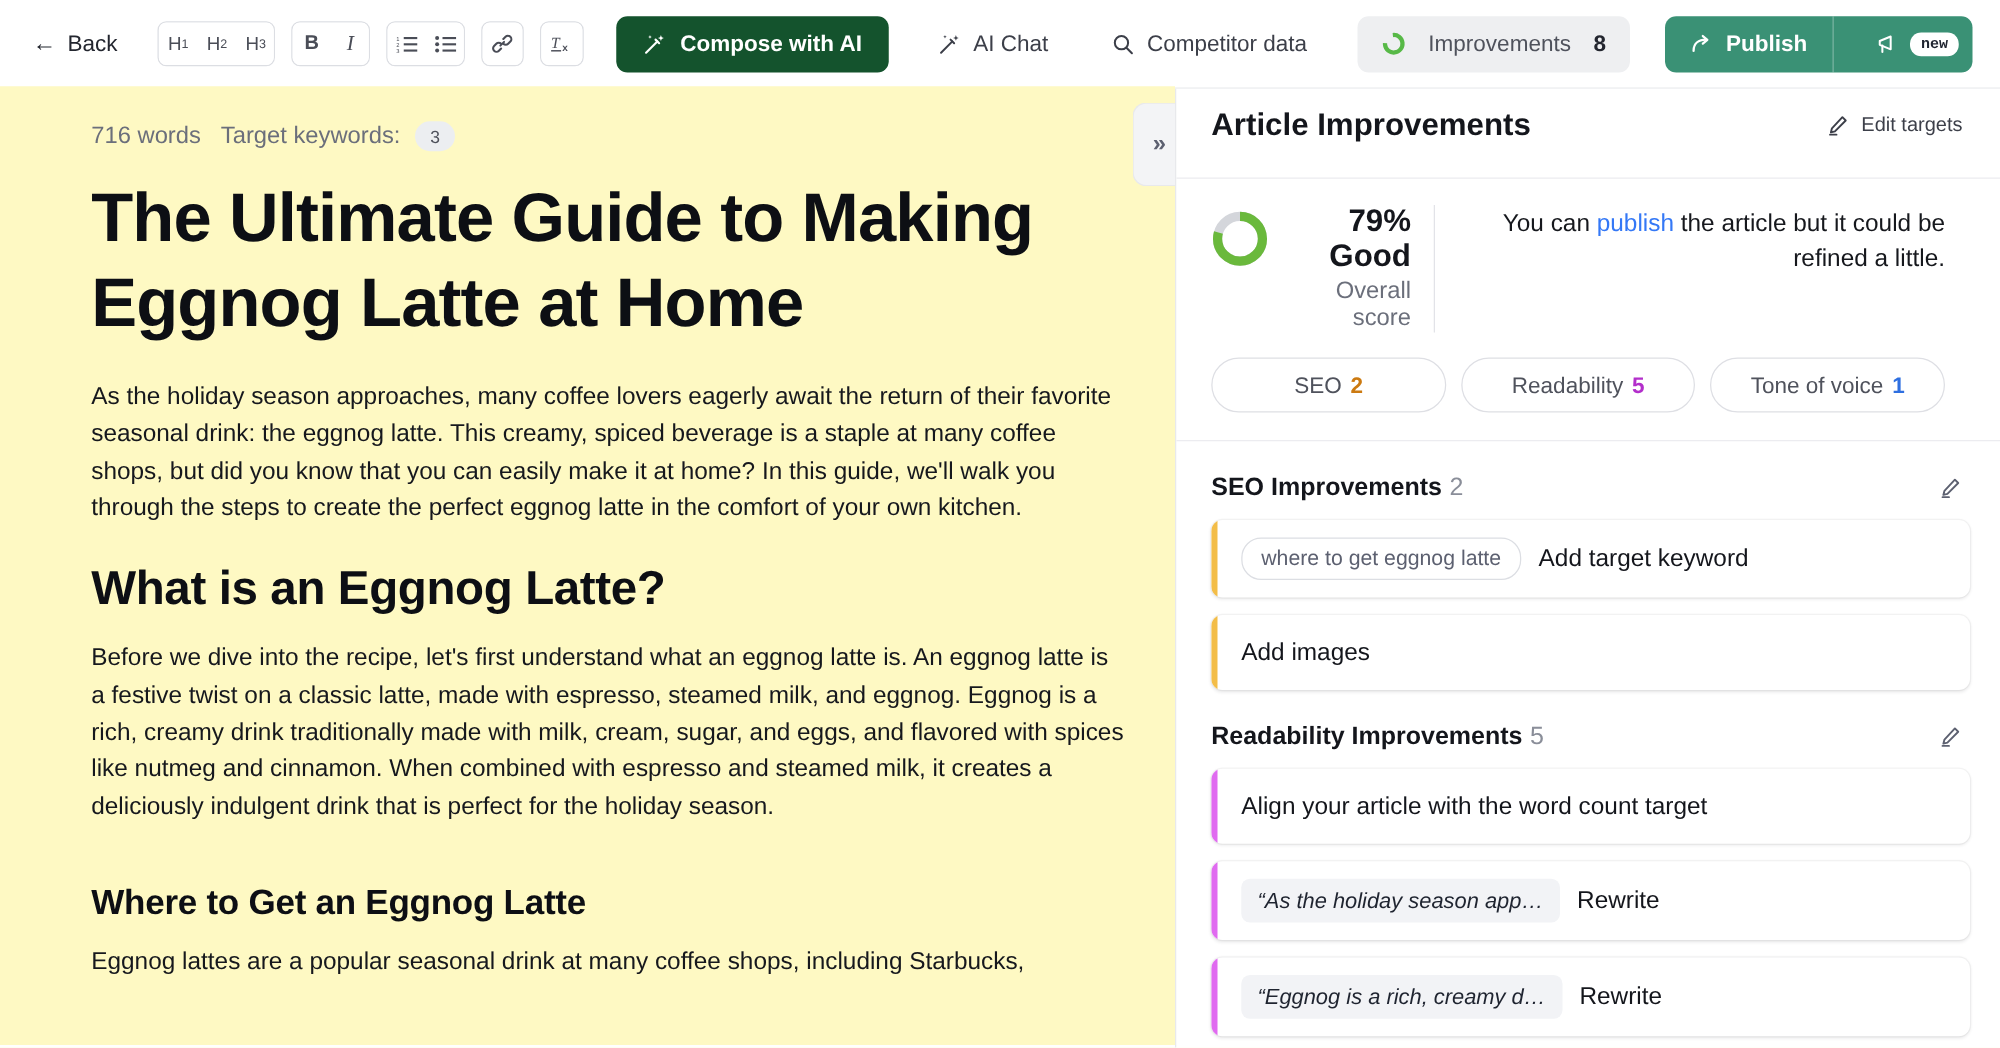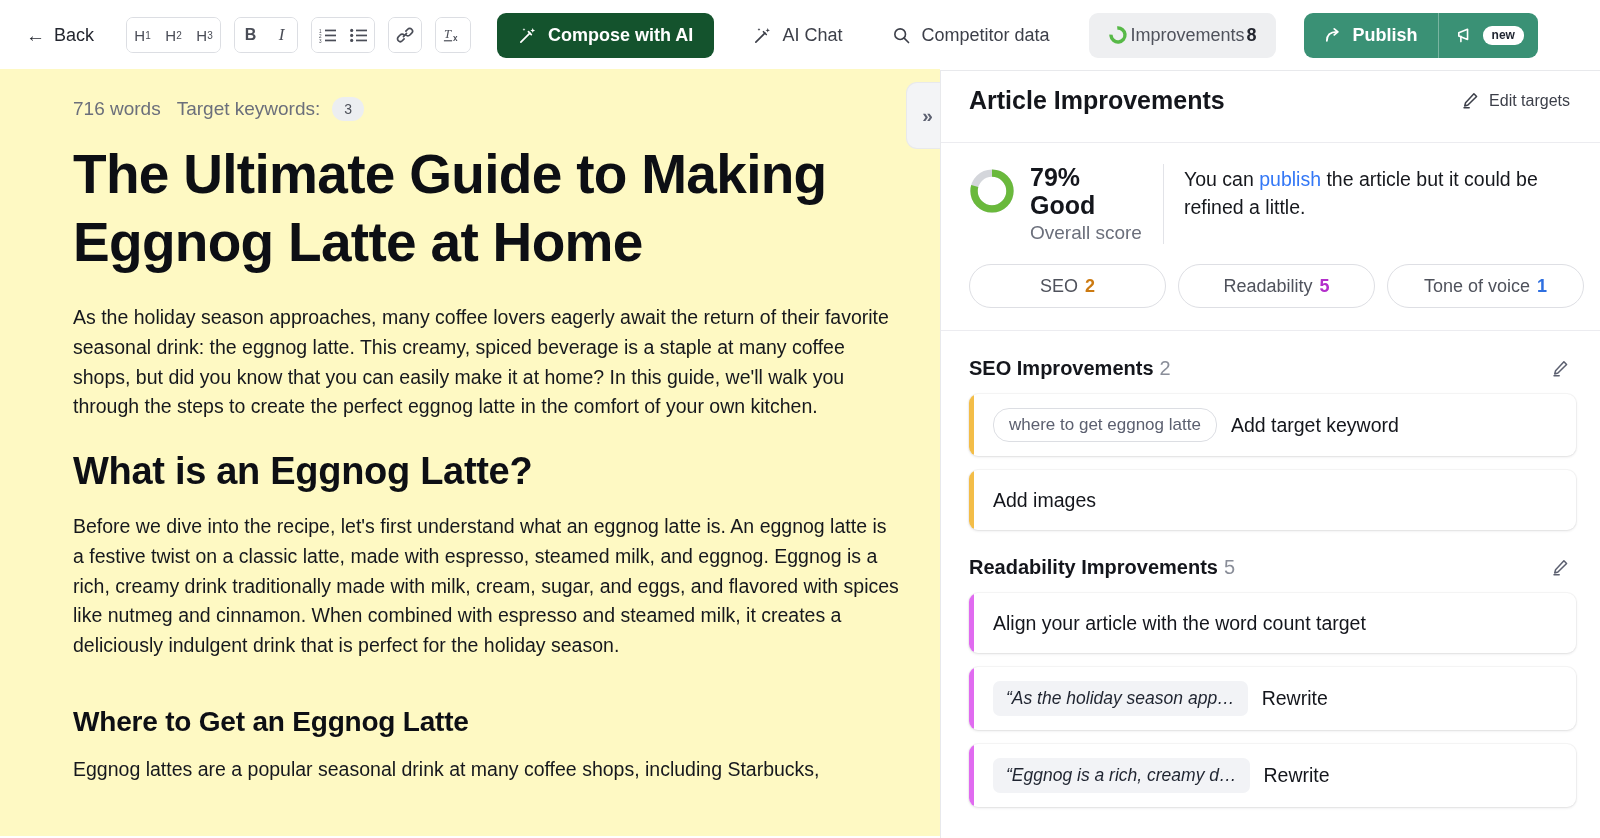--- a/index.html
+++ b/index.html
@@ -67,44 +67,45 @@
     display: flex; align-items: center; gap: 10px;
     color: #3c3f49; font-size: 18px;
     padding: 8px 10px; cursor: pointer;
     white-space: nowrap;
   }
   .ghost-btn.c1 { margin-left: 29px; }
   .ghost-btn.c2 { margin-left: 30px; }
 
   .improvements-pill {
     margin-left: 30px;
-    display: flex; align-items: center; gap: 2px;
+    display: flex; align-items: center; gap: 18px;
     background: #eeeff1; border-radius: 9px;
     height: 45px; padding: 0 19px;
     cursor: pointer; white-space: nowrap;
   }
   .improvements-pill .lbl { color: #4f525c; font-size: 18px; }
   .improvements-pill .cnt { color: #23262f; font-size: 18px; font-weight: 700; }
 
   .publish-wrap {
     margin-left: 28px; margin-right: 22px;
     display: flex; align-items: stretch;
     background: #3a9175; border-radius: 9px;
     height: 45px; overflow: hidden;
   }
   .publish-btn {
     display: flex; align-items: center; gap: 10px;
     padding: 0 20px; color: #fff; font-size: 18px; font-weight: 700;
     cursor: pointer; white-space: nowrap;
   }
   .publish-new {
     display: flex; align-items: center; gap: 9px;
-    padding: 0 14px 0 16px; cursor: pointer;
+    padding: 0 14px 0 33px; cursor: pointer;
     border-left: 1px solid rgba(255,255,255,0.32);
     color:#fff;
+    font-family:Liberation Mono, monospace;
   }
   .new-badge {
     background: #ffffff; color: #1f2430;
     font-size: 12px; font-weight: 700;
     border-radius: 9px; padding: 3px 9px 4px;
     line-height: 1;
   }
 
   
   .editor {
@@ -177,21 +178,22 @@
     padding: 0 30px 12px 28px;
     border-bottom: 1px solid #ececf0;
   }
   .panel-title { font-size: 25px; font-weight: 700; color: #14161c; }
   .edit-targets {
     display: flex; align-items: center; gap: 9px;
     color: #3c3f49; font-size: 16px; cursor: pointer;
   }
 
   .score-block {
-    padding: 21px 16px 0 28px;
+    padding: 21px 44px 0 28px;
+    text-align: right;
   }
   .score-row { display: flex; align-items: flex-start; gap: 0; }
   .donut { width: 46px; height: 46px; margin-top: 4px; flex: 0 0 46px; }
   .score-text { margin-left: 15px; padding-right: 18px; border-right: 1px solid #e2e3e8; }
   .score-pct { font-size: 25px; font-weight: 700; color: #14161c; line-height: 1.1; }
   .score-sub { font-size: 19px; color: #6b6f7b; margin-top: 3px; }
   .score-msg {
     margin-left: 20px; font-size: 19.5px; line-height: 1.46;
     color: #16181d; max-width: 400px; padding-top: 1px;
   }

